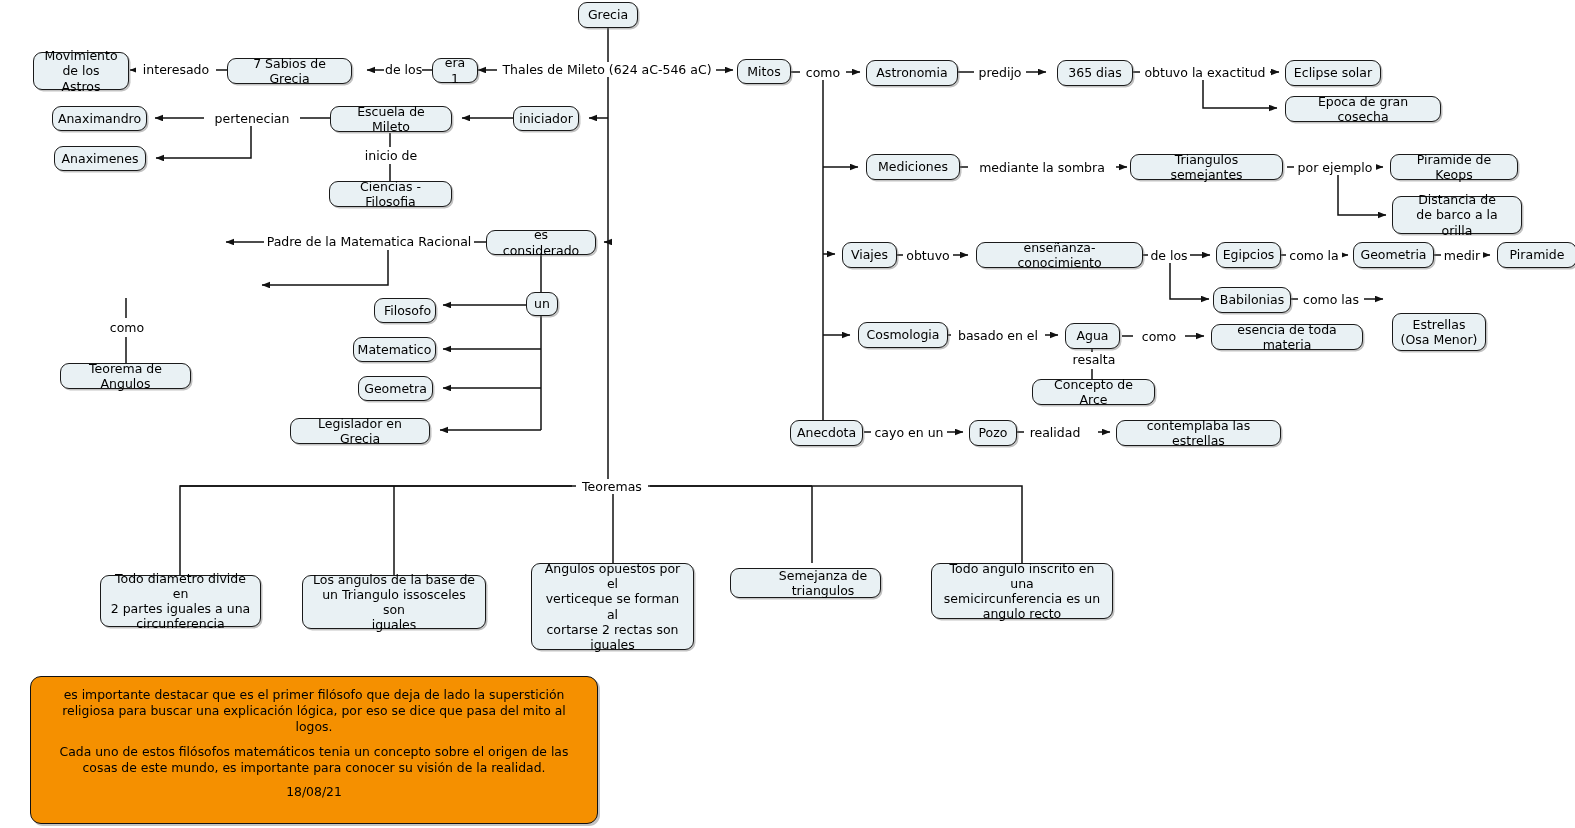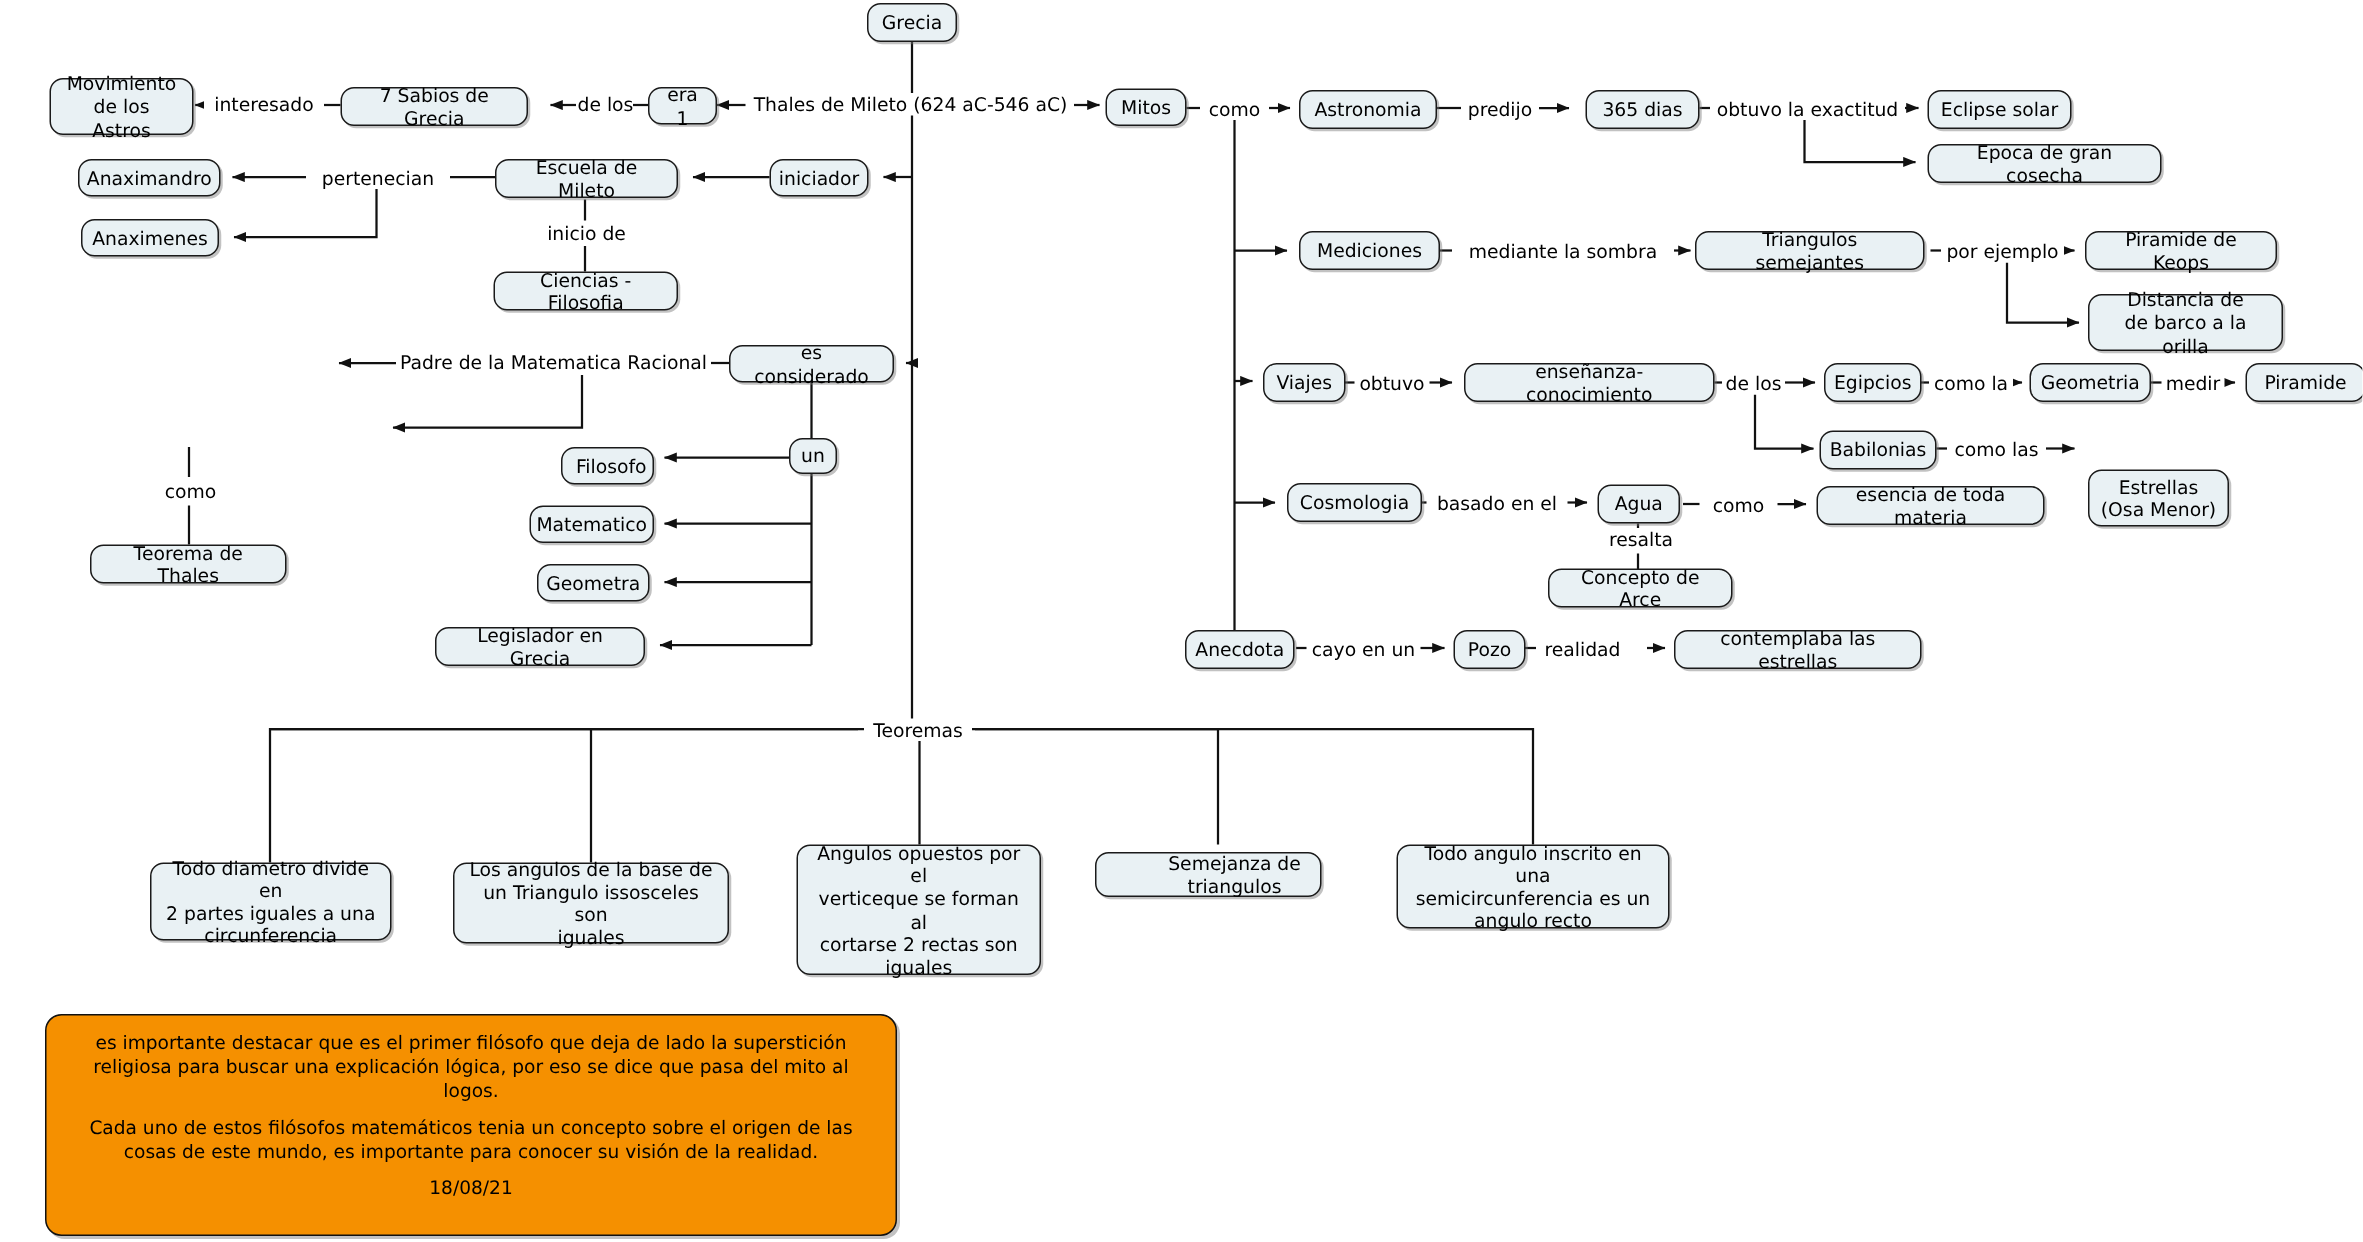--- a/index.html
+++ b/index.html
@@ -233,21 +233,21 @@
   <div class="node" style="left:329px; top:181px; width:123px; height:26px;"><span>Ciencias -Filosofia</span></div>
 
   <div class="node" style="left:486px; top:230px; width:110px; height:25px;"><span>es considerado</span></div>
 
   <div class="linklabel" style="left:264px; top:234px; width:208px;"><span>Padre de la Matematica Racional</span></div>
 
 
 
   <div class="linklabel" style="left:98px; top:320px; width:56px;"><span>como</span></div>
 
-  <div class="node" style="left:60px; top:363px; width:131px; height:26px;"><span>Teorema de Thales</span></div>
+  <div class="node" style="left:60px; top:363px; width:131px; height:26px;"><span>Teorema de Angulos</span></div>
 
   <div class="node" style="left:526px; top:292px; width:32px; height:24px;"><span>un</span></div>
 
   <div class="node" style="left:374px; top:298px; width:62px; height:25px;padding-left:12px;"><span>Filosofo</span></div>
 
   <div class="node" style="left:353px; top:337px; width:83px; height:25px;"><span>Matematico</span></div>
 
   <div class="node" style="left:358px; top:376px; width:75px; height:25px;"><span>Geometra</span></div>
 
   <div class="node" style="left:290px; top:418px; width:140px; height:26px;"><span>Legislador en Grecia</span></div>

